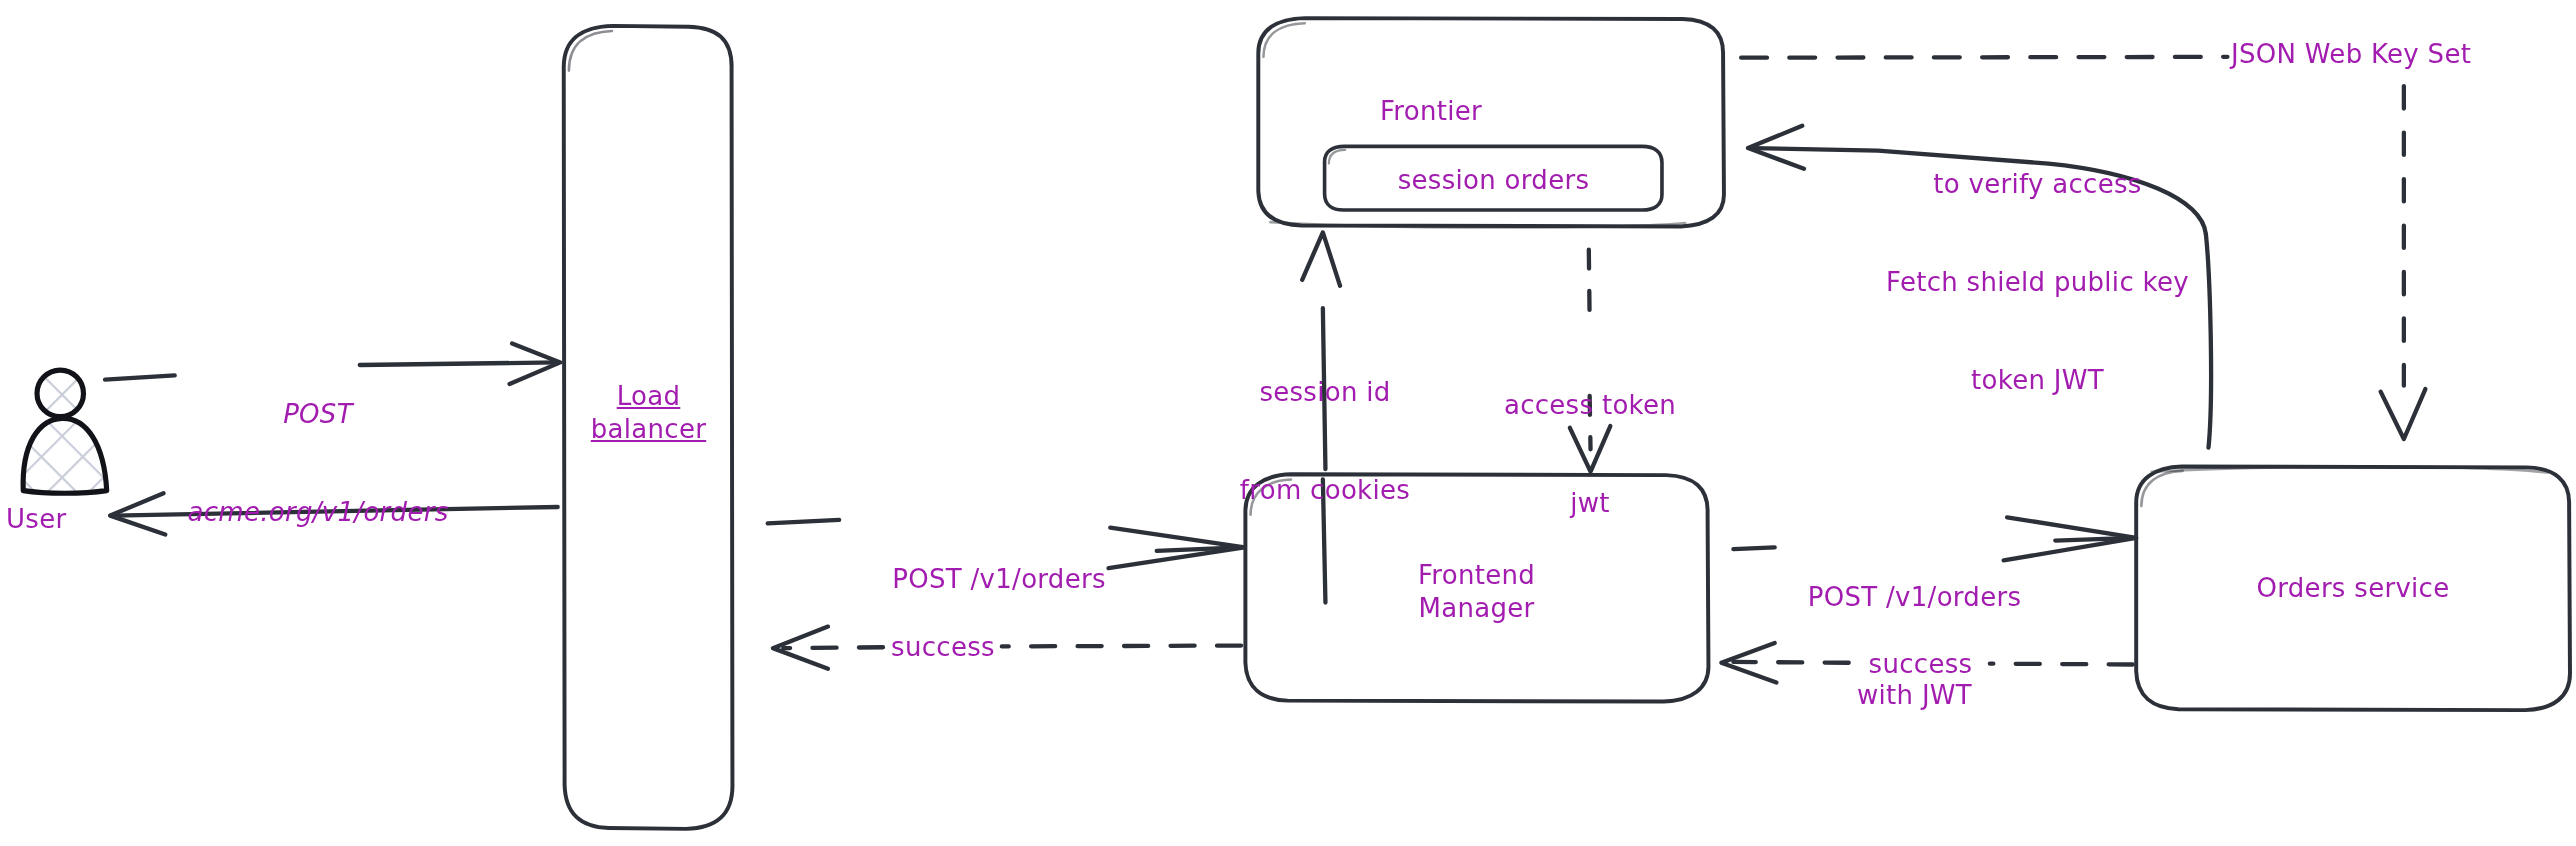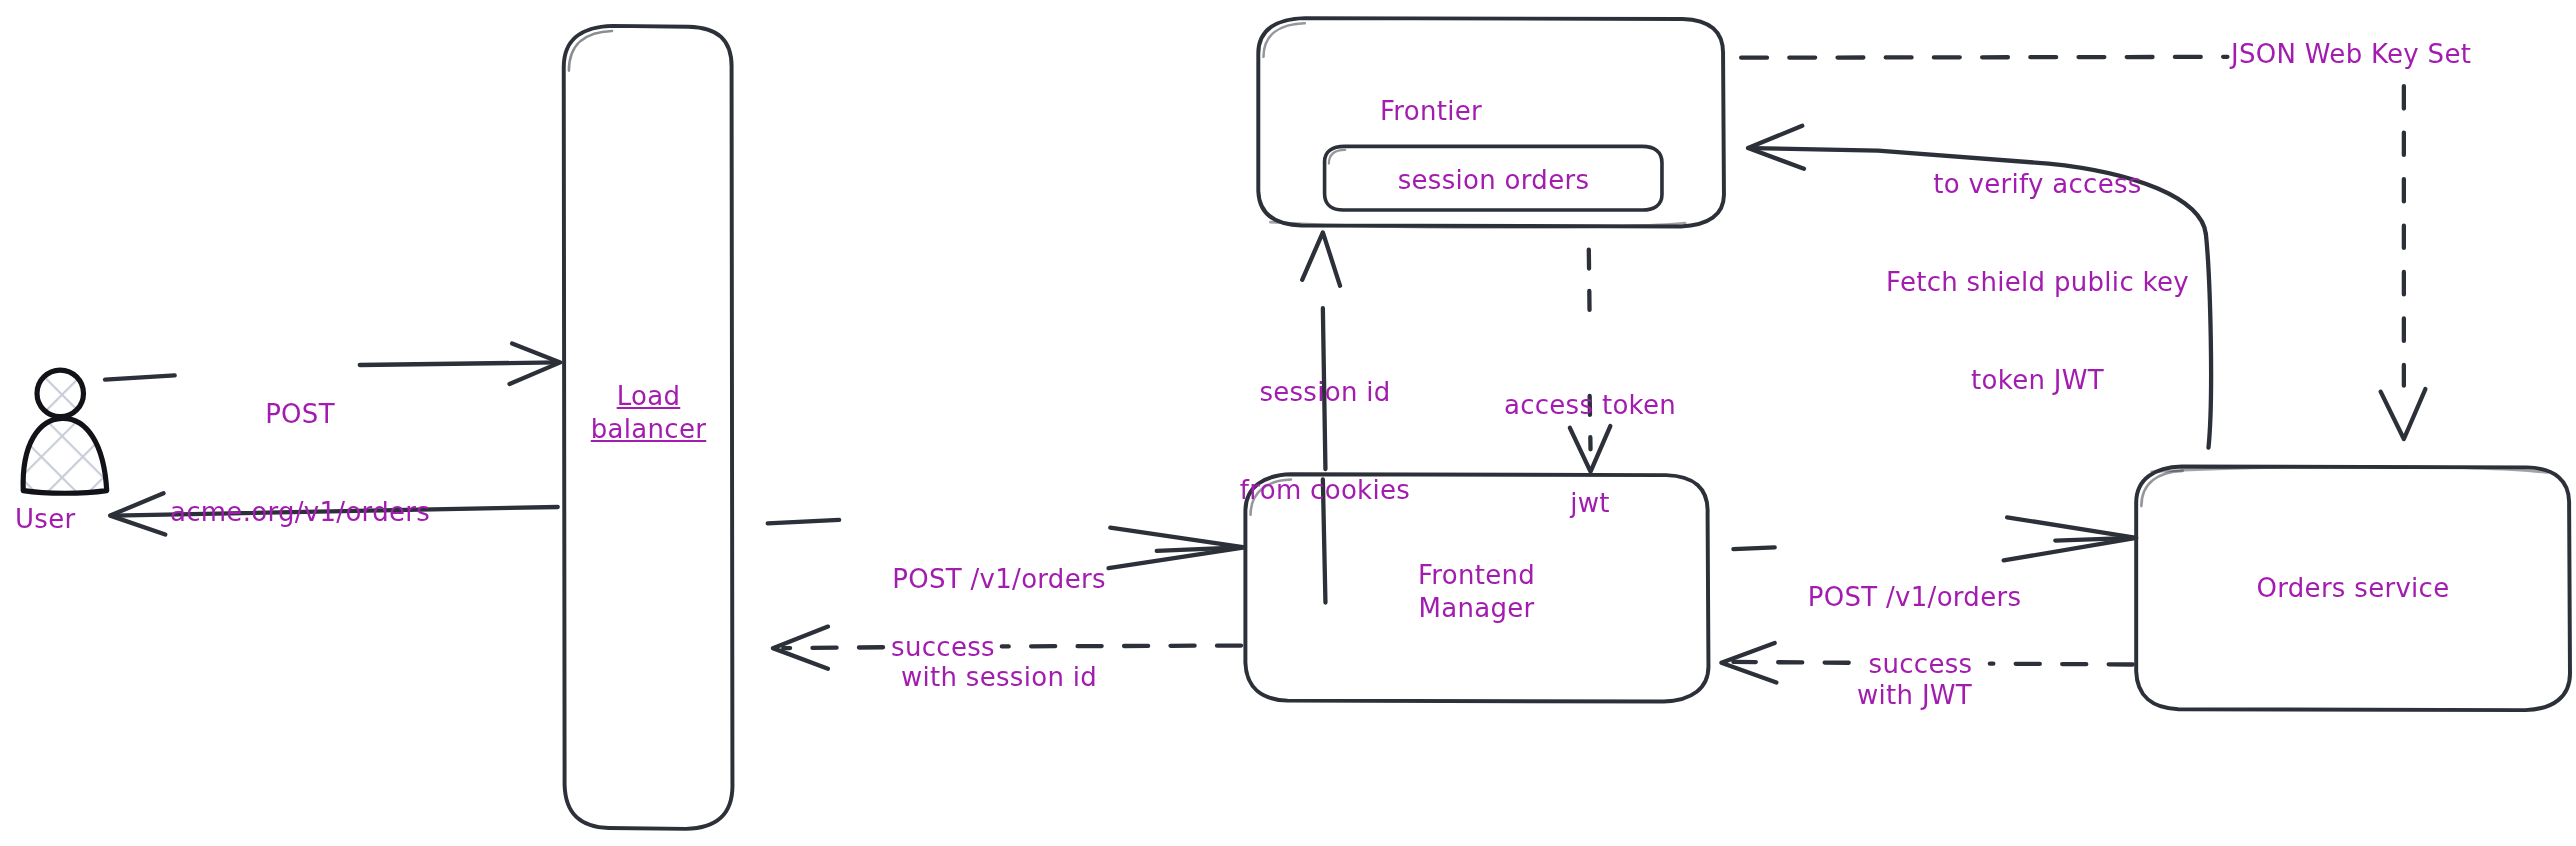--- a/index.html
+++ b/index.html
@@ -121,40 +121,39 @@
 
       <g>
         <path d="M2023 67 L2588 66" stroke-width="5" stroke-dasharray="30 26"></path>
         <path d="M2793 100 L2793 448" stroke-width="5" stroke-dasharray="26 28"></path>
         <path d="M2766 455 L2793 510 L2818 452" fill="none" stroke-width="5"></path>
       </g>
 
     </g>
   </svg>
 
-  <div class="lbl actor-lbl" style="left:0px;top:503px;width:126px;text-align:left;padding-left:15px;">User</div>
+  <div class="lbl actor-lbl" style="left:0px;top:503px;width:126px;text-align:left;padding-left:6px;">User</div>
 
   <div class="lbl node-lbl" style="left:564px;top:380px;width:169px;text-decoration:underline;"><span>Load<br>balancer</span></div>
 
   <div class="lbl node-lbl" style="left:1198px;top:95px;width:466px;">Frontier</div>
 
   <div class="lbl node-lbl" style="left:1325px;top:164px;width:337px;">session orders</div>
 
   <div class="lbl node-lbl" style="left:1245px;top:559px;width:463px;"><span>Frontend<br>Manager</span></div>
 
   <div class="lbl node-lbl" style="left:2136px;top:572px;width:434px;">Orders service</div>
 
-  <div class="lbl edge-lbl" style="left:128px;top:332px;width:344px;">
+  <div class="lbl edge-lbl" style="left:146px;top:332px;width:344px;font-style:italic;">
     <div>POST</div>
     <div>acme.org/v1/orders</div>
   </div>
 
   <div class="lbl edge-lbl" style="left:831px;top:497px;width:336px;">
     <div>POST /v1/orders</div>
-    <div>with session id</div>
   </div>
 
   <div class="lbl edge-lbl" style="left:883px;top:631px;width:120px;">success</div>
 
   <div class="lbl edge-lbl" style="left:1200px;top:310px;width:250px;">
     <div>session id</div>
     <div>from cookies</div>
   </div>
 
   <div class="lbl edge-lbl" style="left:1473px;top:323px;width:234px;">

